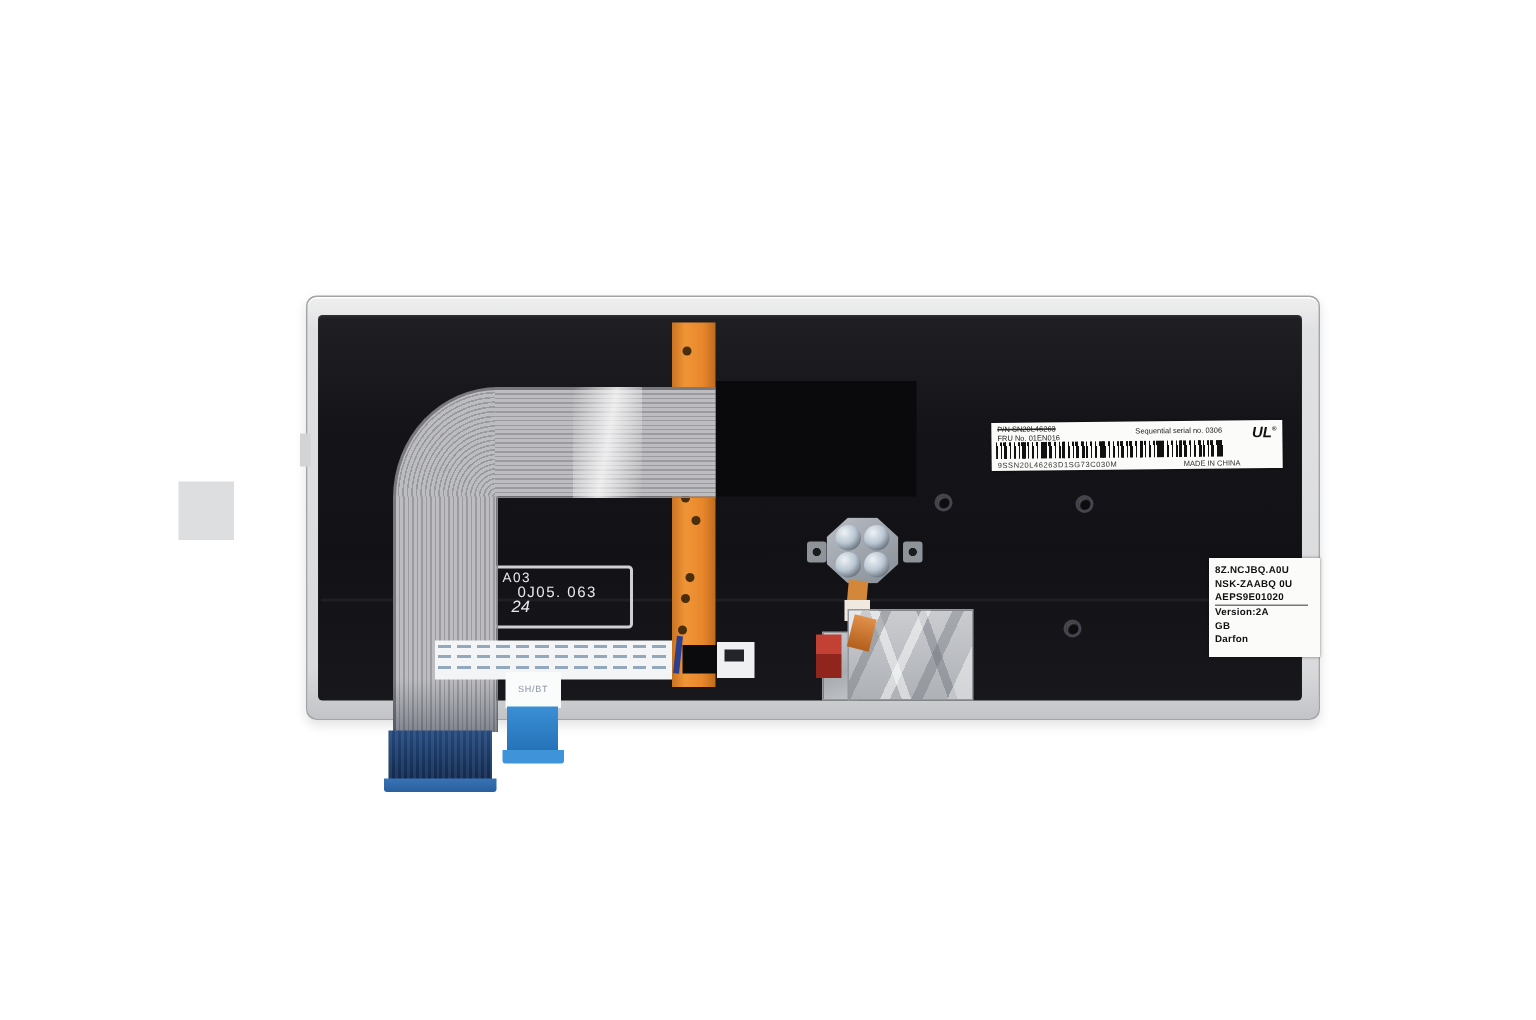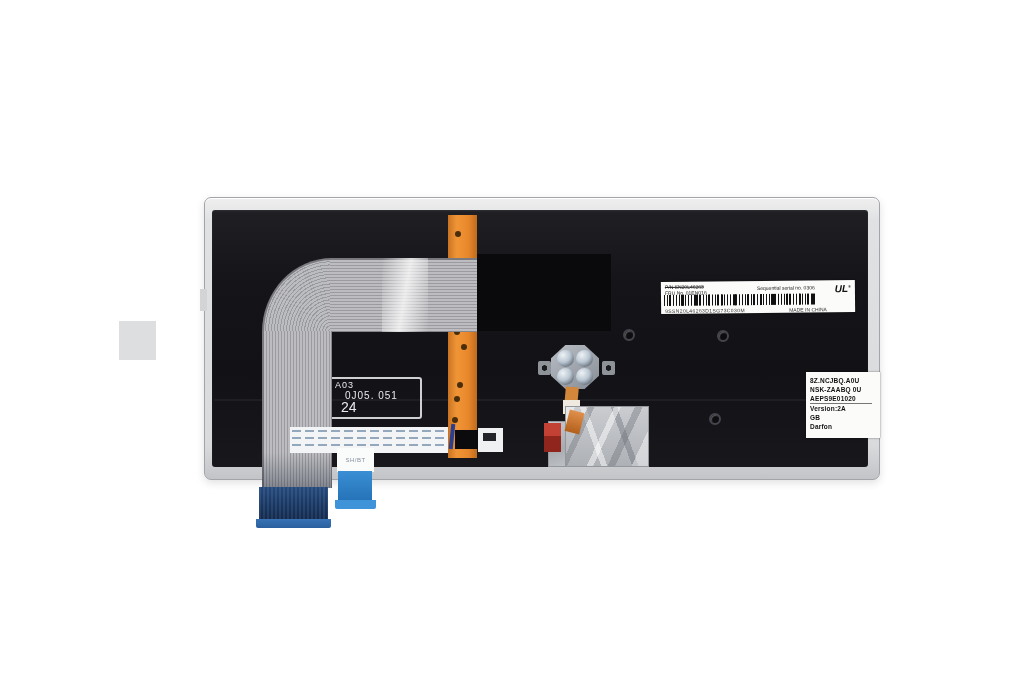--- a/index.html
+++ b/index.html
@@ -57,21 +57,21 @@
     font-size:6px;display:flex;align-items:center;justify-content:center;letter-spacing:.5px;}
   .conn-s{left:338px;top:471px;width:34px;height:30px;
     background:linear-gradient(180deg,#3a8fd4,#2572b8);}
   .conn-s-lip{left:335px;top:500px;width:41px;height:9px;background:#3e93d9;border-radius:0 0 2px 2px;}
 
   
   .etched{left:329px;top:377px;width:89px;height:38px;border:2px solid #cfd0d2;border-radius:3px;
     color:#e9eaec;}
   .e1{position:absolute;left:4px;top:1px;font-size:9px;letter-spacing:1px;}
   .e2{position:absolute;left:14px;top:11px;font-size:10px;letter-spacing:1px;}
-  .e3{position:absolute;left:10px;top:20px;font-size:14px;}
+  .e3{position:absolute;left:10px;top:20px;font-size:11px;font-style:italic;}
 
   
   .tp-tab{width:13px;height:14px;border-radius:2px;
     background:radial-gradient(circle at 50% 50%,#1a1b1d 0 2.5px,#8e939a 3px);}
   .tp-oct{left:551px;top:345px;width:48px;height:44px;
     clip-path:polygon(30% 0,70% 0,100% 30%,100% 70%,70% 100%,30% 100%,0 70%,0 30%);
     background:linear-gradient(145deg,#b9bec5,#878d96);}
   .dome{position:absolute;width:17px;height:17px;border-radius:50%;
     background:radial-gradient(circle at 35% 30%,#eef2f5,#b9c6d2 45%,#707a85 75%,#555d66);}
   .tp-tail1{left:565px;top:387px;width:13px;height:20px;background:#d2873a;transform:rotate(5deg);}
@@ -142,21 +142,21 @@
     <span class="strip-dot" style="left:6px;top:181px;"></span>
     <span class="strip-dot" style="left:4px;top:202px;"></span>
   </div>
 
   <div class="abs hole" style="left:623px;top:329px;"></div>
   <div class="abs hole" style="left:717px;top:330px;"></div>
   <div class="abs hole" style="left:709px;top:413px;"></div>
 
   <div class="abs etched">
     <span class="e1">A03</span>
-    <span class="e2">0J05. 051</span>
+    <span class="e2">0J05. 063</span>
     <span class="e3">24</span>
   </div>
 
   <div class="abs cable-corner"></div>
   <div class="abs cable-h"></div>
   <div class="abs cable-sheen"></div>
   <div class="abs cable-v"></div>
   <div class="abs cable-shadow"></div>
   <div class="abs conn-l"></div>
   <div class="abs conn-l-lip"></div>

